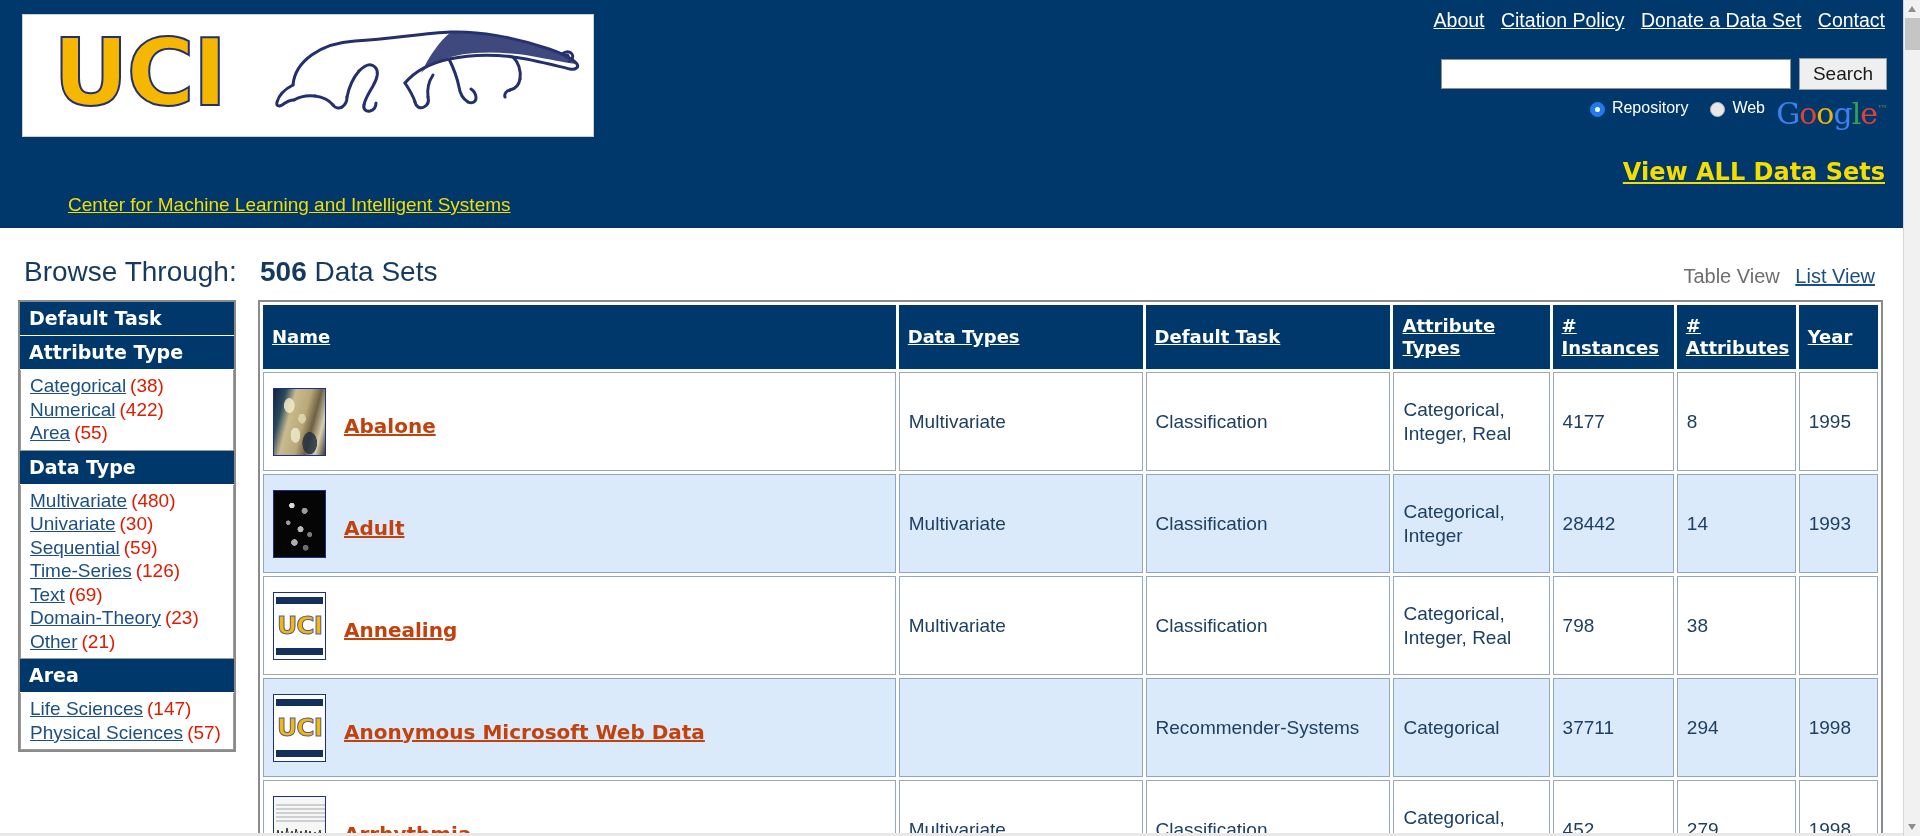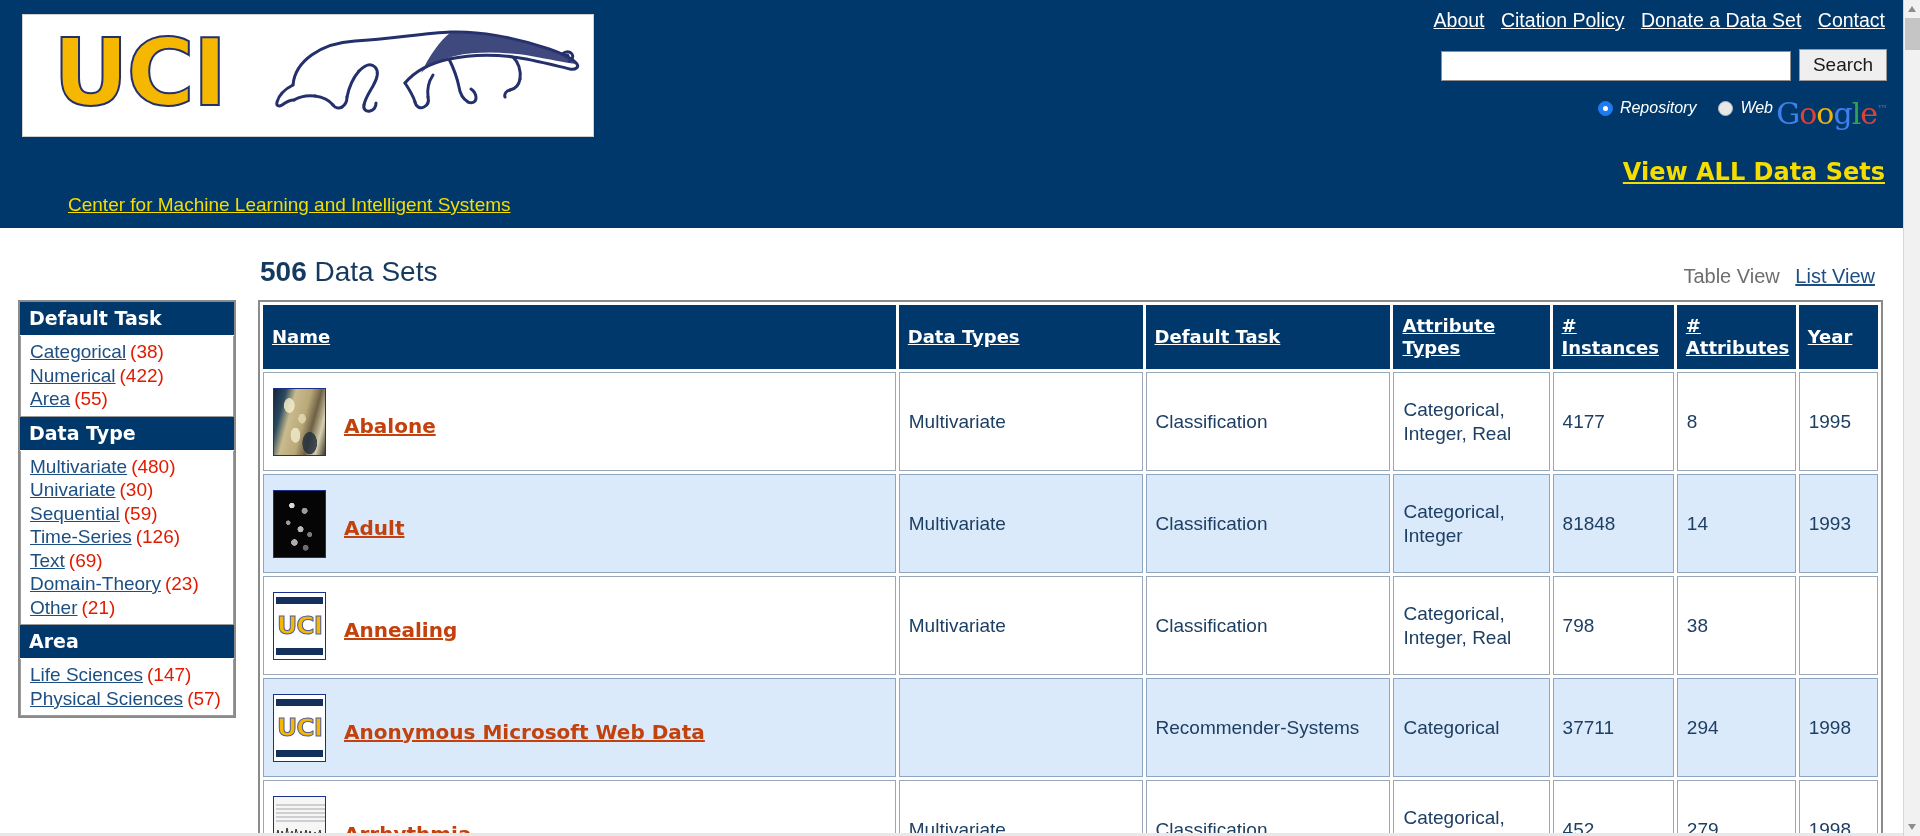--- a/index.html
+++ b/index.html
@@ -53,22 +53,22 @@
   #subtitle-line a { color:#f5dd00; text-decoration:underline; }
 
   #topnav {
     position:absolute; right:20px; top:8px;
     font-size:19.5px; line-height:24px;
     white-space:nowrap;
   }
   #topnav a { color:#ffffff; text-decoration:underline; margin-left:11px; }
 
   #searchrow {
-    position:absolute; right:18px; top:49px;
-    display:flex; align-items:flex-end;
+    position:absolute; right:18px; top:58px;
+    display:flex; align-items:center;
   }
   #search-input {
     width:350px; height:30px;
     border:1px solid #8f8f8f;
     background:#fff; outline:none;
     font-family:"Liberation Sans", sans-serif;
     font-size:16px; padding:2px 4px;
     color:#000;
   }
   #search-button {
@@ -76,23 +76,23 @@
     width:88px; height:32px;
     background:#efefef;
     border:1px solid #9a9a9a;
     font-family:"Liberation Sans", sans-serif;
     font-size:19px; color:#1a1a1a;
     cursor:pointer;
     line-height:28px;
     padding:0;
   }
   #radiorow {
-    position:absolute; right:110px; top:99px;
-    display:flex; align-items:center;
-    font-size:16px; color:#ffffff; white-space:nowrap;font-style:italic;
+    position:absolute; right:118px; top:99px;
+    display:flex; align-items:flex-end;
+    font-size:16px; color:#ffffff; white-space:nowrap;
   }
   .radio {
     width:15px; height:15px; border-radius:50%;
     display:inline-block; margin-right:7px;
     background:#e8e8e8;
     border:1px solid #b8b8b8;
     position:relative;
   }
   .radio.on { background:#1f7bf0; border:1px solid #1f7bf0; }
   .radio.on::after {
@@ -338,34 +338,36 @@
   </div>
 
   <div id="google-logo"><span style="color:#4285f4">G</span><span style="color:#ea4335">o</span><span style="color:#fbbc05">o</span><span style="color:#4285f4">g</span><span style="color:#34a853">l</span><span style="color:#ea4335">e</span><sup>™</sup></div>
 
   <div id="viewall">
     <a href="#">View ALL Data Sets</a>
   </div>
 </div>
 
 <div id="browse-row">
+  <div id="browse-label">Browse Through:</div>
   <div id="count-line">
     <b>506</b>
     <span>Data Sets</span>
   </div>
   <div id="viewswitch">
     <span class="cur">Table View</span>
     <a href="#">List View</a>
   </div>
 </div>
 
 <div id="sidebar">
 
   <div class="facet-head">Default Task</div>
 
+  <div class="facet-head">Attribute Type</div>
   <div class="facet-list">
     <div class="facet-item"><a href="#">Categorical</a><span class="cnt">(38)</span></div>
     <div class="facet-item"><a href="#">Numerical</a><span class="cnt">(422)</span></div>
     <div class="facet-item"><a href="#">Area</a><span class="cnt">(55)</span></div>
   </div>
 
   <div class="facet-head">Data Type</div>
   <div class="facet-list">
     <div class="facet-item"><a href="#">Multivariate</a><span class="cnt">(480)</span></div>
     <div class="facet-item"><a href="#">Univariate</a><span class="cnt">(30)</span></div>
@@ -424,21 +426,21 @@
       <tr class="row-alt">
         <td class="namecell">
           <div class="namewrap">
             <span class="thumb th-adult"></span>
             <a href="#" class="ds-link">Adult</a>
           </div>
         </td>
         <td>Multivariate</td>
         <td>Classification</td>
         <td>Categorical, Integer</td>
-        <td>81848</td>
+        <td>28442</td>
         <td>14</td>
         <td>1993</td>
       </tr>
 
       <tr class="row-norm">
         <td class="namecell">
           <div class="namewrap">
             <span class="thumb th-uci">
               <span class="bar t"></span>
                 <span class="txt">UCI</span>

